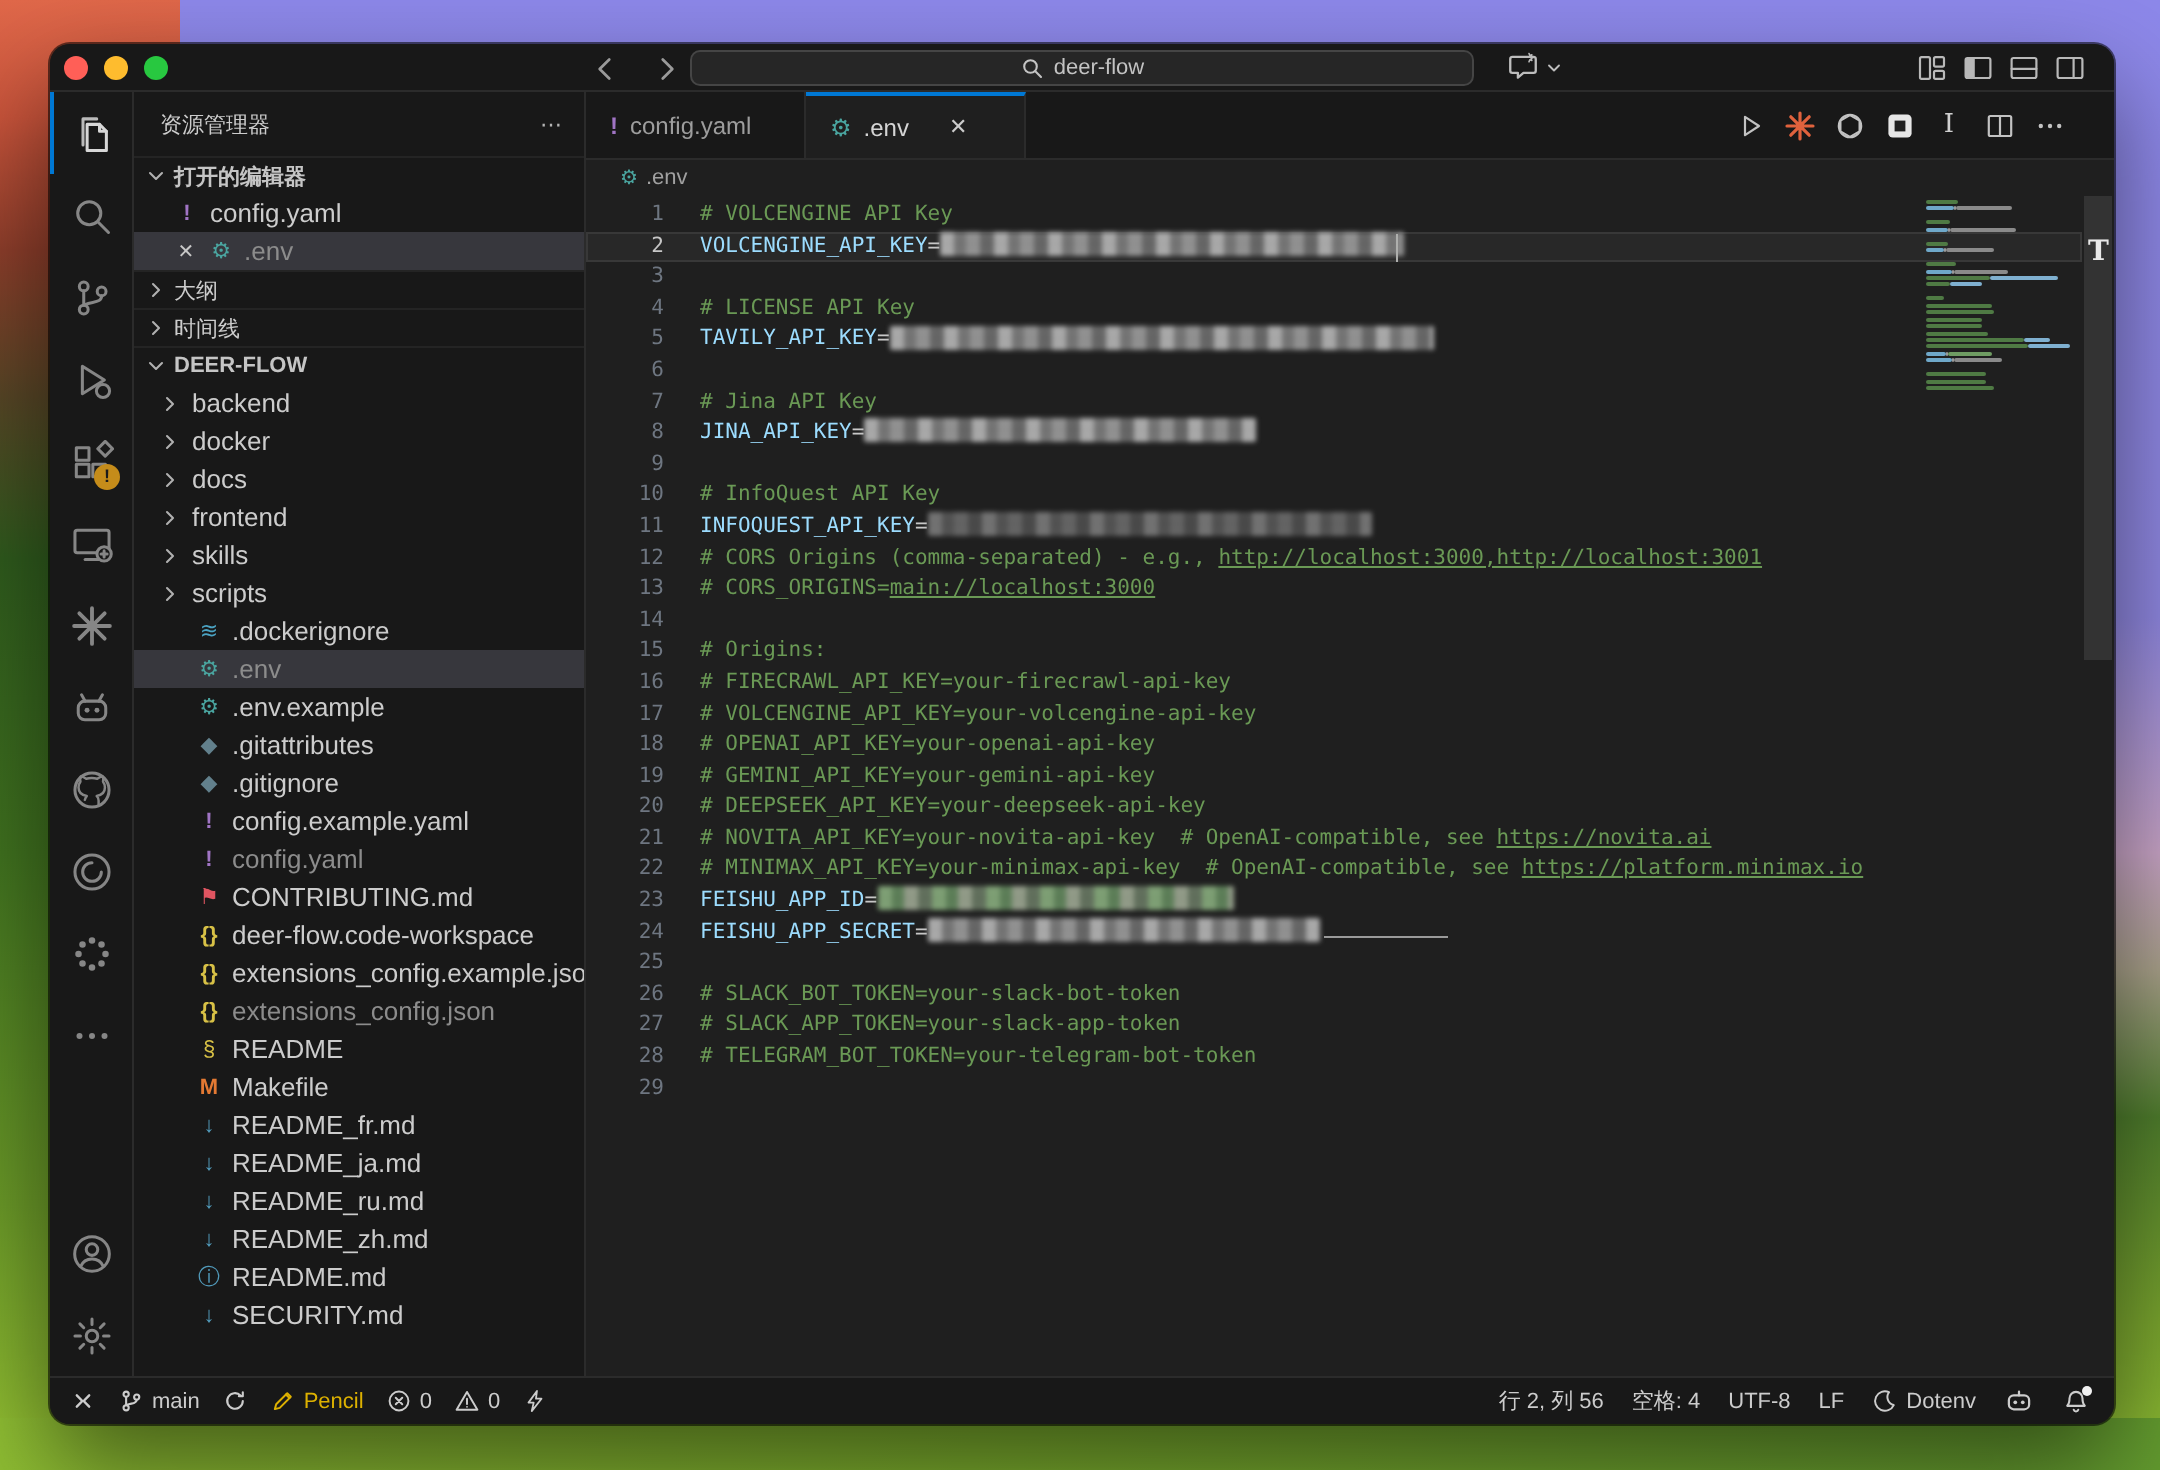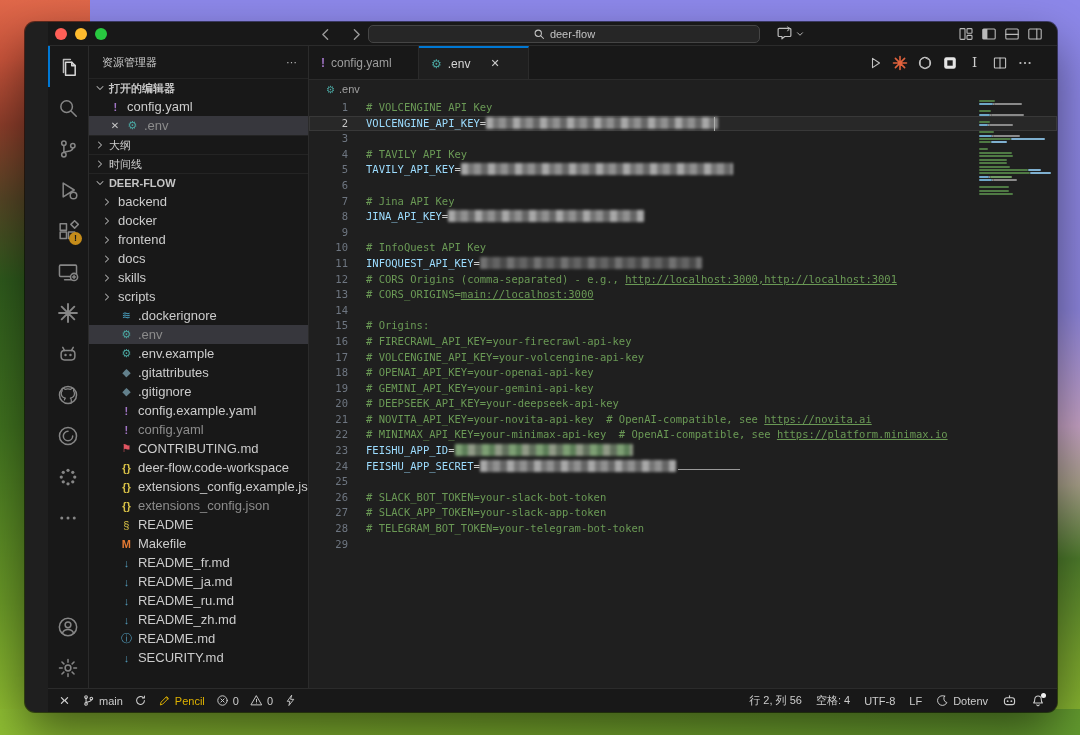--- a/index.html
+++ b/index.html
@@ -10,21 +10,21 @@
     position:relative;
   }
   .bg-left { position:absolute; left:0; top:0; width:90px; height:100%;
     background: linear-gradient(180deg,#e0684a 0%,#c9543b 8%,#8e3e2b 17%,#574626 27%,#2f5b1d 38%,#40721f 58%,#6b9a28 82%,#97c433 100%); }
   .bg-bottom { position:absolute; left:0; bottom:0; width:100%; height:26px;
     background: linear-gradient(90deg,#8fbe33,#7cae2d 45%,#639b2f 100%); }
 
   .window { position:absolute; left:25px; top:22px; width:1032px; height:690px;
     background:#1f1f1f; border-radius:10px; overflow:hidden;
     box-shadow:0 22px 50px rgba(0,0,0,.5), 0 0 0 1px rgba(0,0,0,.55);
-    font-size:13px; color:#cccccc;padding-left:23px; }
+    font-size:13px; color:#cccccc; }
 
   
   .titlebar { position:relative; height:24px; background:#181818; border-bottom:1px solid #2b2b2b; }
   .traffic { position:absolute; left:7px; top:6px; display:flex; gap:8px; }
   .tl { width:12px; height:12px; border-radius:50%; }
   .tl.r { background:#ff5f57; } .tl.y { background:#febc2e; } .tl.g { background:#28c840; }
   .navarrows { position:absolute; left:268px; top:3px; display:flex; gap:13px; color:#9a9a9a; }
   .navarrows .nv { width:18px; height:18px; display:flex; align-items:center; justify-content:center; }
   .searchbox { position:absolute; left:320px; top:3px; width:392px; height:18px;
     background:#262626; border:1px solid #454545; border-radius:5px;
@@ -390,29 +390,29 @@
               </svg>
             </span>
             <span>docker</span>
           </div>
           <div class="row tree-folder">
             <span class="chev">
               <svg width="12" height="12" viewBox="0 0 16 16" fill="none" stroke="currentColor" stroke-width="1.4" stroke-linecap="round" stroke-linejoin="round">
                 <path d="M6 4l4 4-4 4"></path>
               </svg>
             </span>
-            <span>frontend</span>
+            <span>docs</span>
           </div>
           <div class="row tree-folder">
             <span class="chev">
               <svg width="12" height="12" viewBox="0 0 16 16" fill="none" stroke="currentColor" stroke-width="1.4" stroke-linecap="round" stroke-linejoin="round">
                 <path d="M6 4l4 4-4 4"></path>
               </svg>
             </span>
-            <span>docs</span>
+            <span>frontend</span>
           </div>
           <div class="row tree-folder">
             <span class="chev">
               <svg width="12" height="12" viewBox="0 0 16 16" fill="none" stroke="currentColor" stroke-width="1.4" stroke-linecap="round" stroke-linejoin="round">
                 <path d="M6 4l4 4-4 4"></path>
               </svg>
             </span>
             <span>skills</span>
           </div>
           <div class="row tree-folder">
@@ -572,21 +572,21 @@
               <span class="lnum">2</span>
               <span class="lcontent"><span class="k">VOLCENGINE_API_KEY</span><span class="o">=</span><span class="redact" style="width: 232px;"></span></span>
               <span class="cursor" style="left: 404.6px;"></span>
             </div>
             <div class="cline">
               <span class="lnum">3</span>
               <span class="lcontent"></span>
             </div>
             <div class="cline">
               <span class="lnum">4</span>
-              <span class="lcontent"><span class="cm"># TAVILY API Key</span></span>
+              <span class="lcontent"><span class="cm"># LICENSE API Key</span></span>
             </div>
             <div class="cline">
               <span class="lnum">5</span>
               <span class="lcontent"><span class="k">TAVILY_API_KEY</span><span class="o">=</span><span class="redact" style="width: 272px;"></span></span>
             </div>
             <div class="cline">
               <span class="lnum">6</span>
               <span class="lcontent"></span>
             </div>
             <div class="cline">

